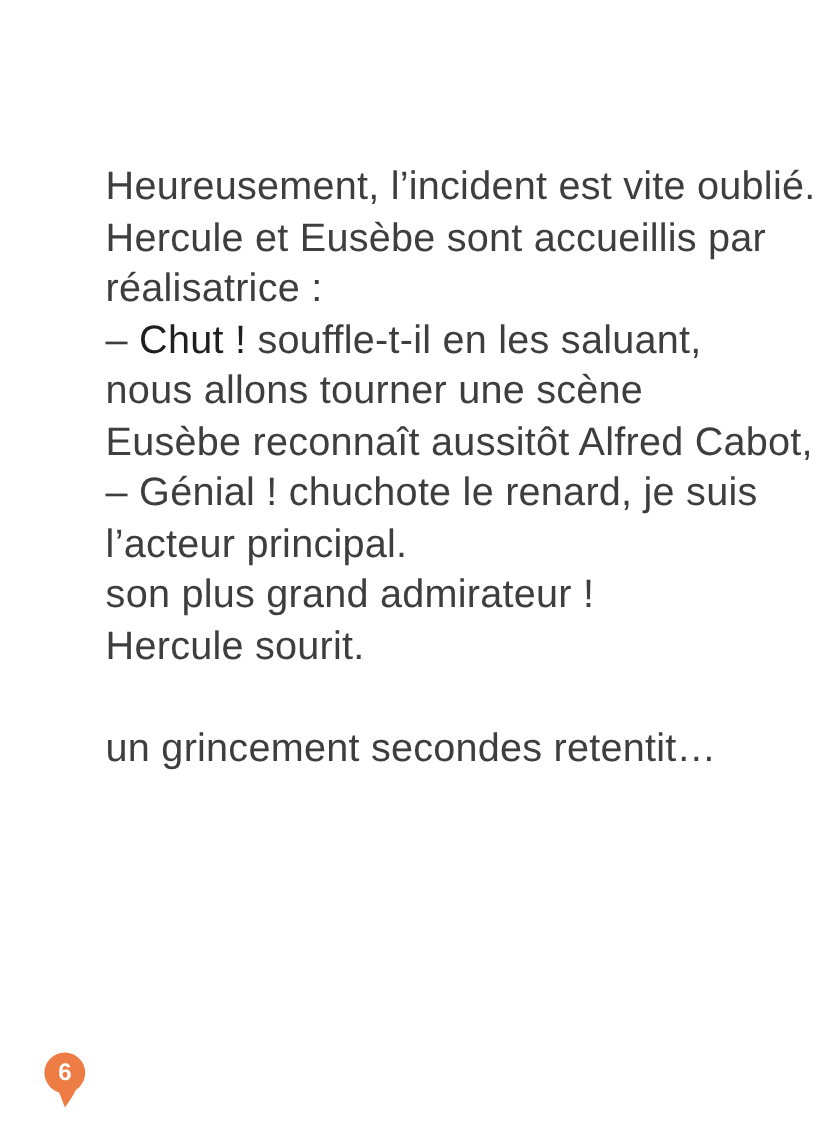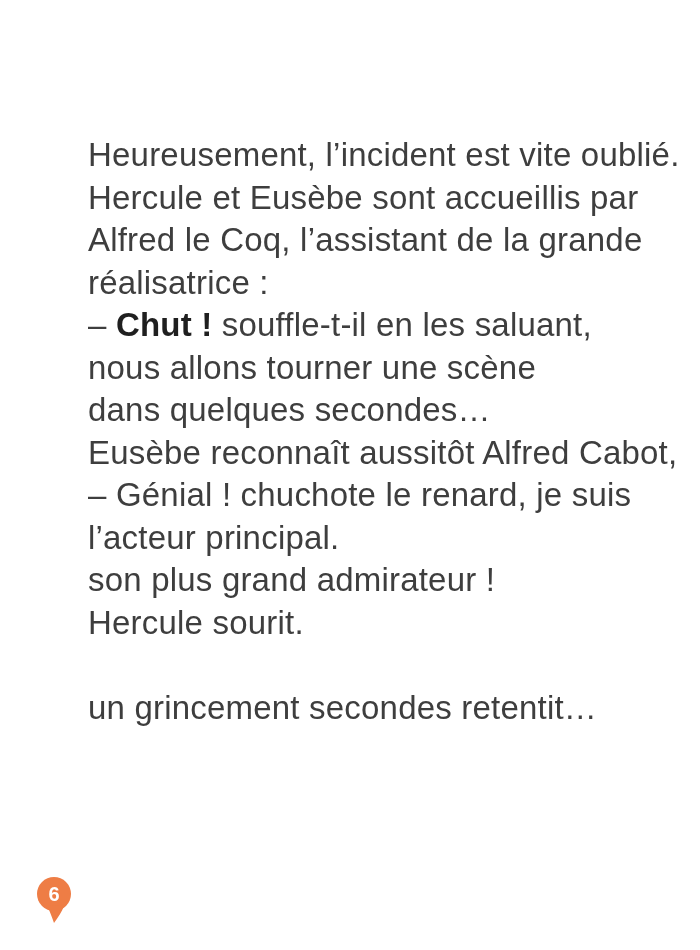--- a/index.html
+++ b/index.html
@@ -22,21 +22,21 @@
   .line {
     height: 42.5px;
     line-height: 42.5px;
     font-size: 33px;
     font-weight: 300;
     letter-spacing: 0.2px;
     color: var(--text-color, #3e3e3e);
     white-space: nowrap;
   }
   .line .seg-bold {
-    font-weight: 700;
+    font-weight: 400;
     color: var(--bold-color, #1f1f1f);
   }
   .page-badge {
     position: absolute;
     left: 32px;
     top: 874px;
     width: 44px;
     height: 56px;
   }
   .page-badge svg {
@@ -57,25 +57,23 @@
     font-weight: 700;
     color: var(--badge-number-color, #ffffff);
   }
 </style>
 </head>
 <body>
 
 <div class="text-block" id="text-block">
     <div class="line"><span class="seg">Heureusement, l’incident est vite oublié.</span></div>
     <div class="line"><span class="seg">Hercule et Eusèbe sont accueillis par</span></div>
-    <div class="line"><span class="seg">Alfred le Coq, l’assistant de la grande</span></div>
     <div class="line"><span class="seg">réalisatrice :</span></div>
     <div class="line"><span class="seg">– </span><span class="seg-bold">Chut !</span><span class="seg"> souffle-t-il en les saluant,</span></div>
     <div class="line"><span class="seg">nous allons tourner une scène</span></div>
-    <div class="line"><span class="seg">dans quelques secondes…</span></div>
     <div class="line"><span class="seg">Eusèbe reconnaît aussitôt Alfred Cabot,</span></div>
     <div class="line"><span class="seg">– Génial ! chuchote le renard, je suis</span></div>
     <div class="line"><span class="seg">l’acteur principal.</span></div>
     <div class="line"><span class="seg">son plus grand admirateur !</span></div>
     <div class="line"><span class="seg">Hercule sourit.</span></div>
     <div class="line">&nbsp;</div>
     <div class="line"><span class="seg">un grincement secondes retentit…</span></div>
   </div>
 
 <div class="page-badge">

